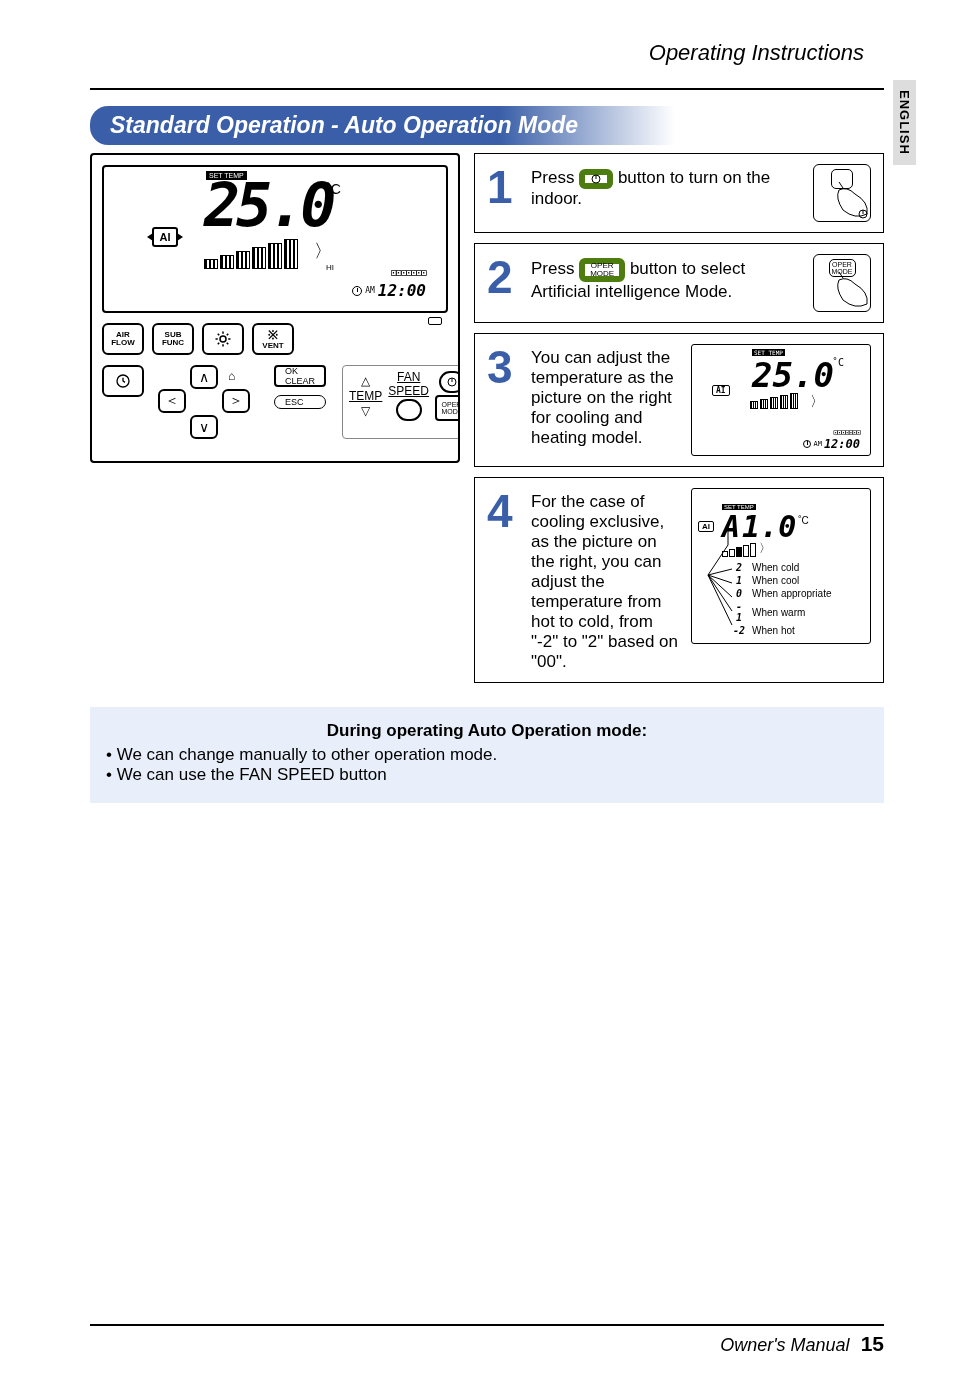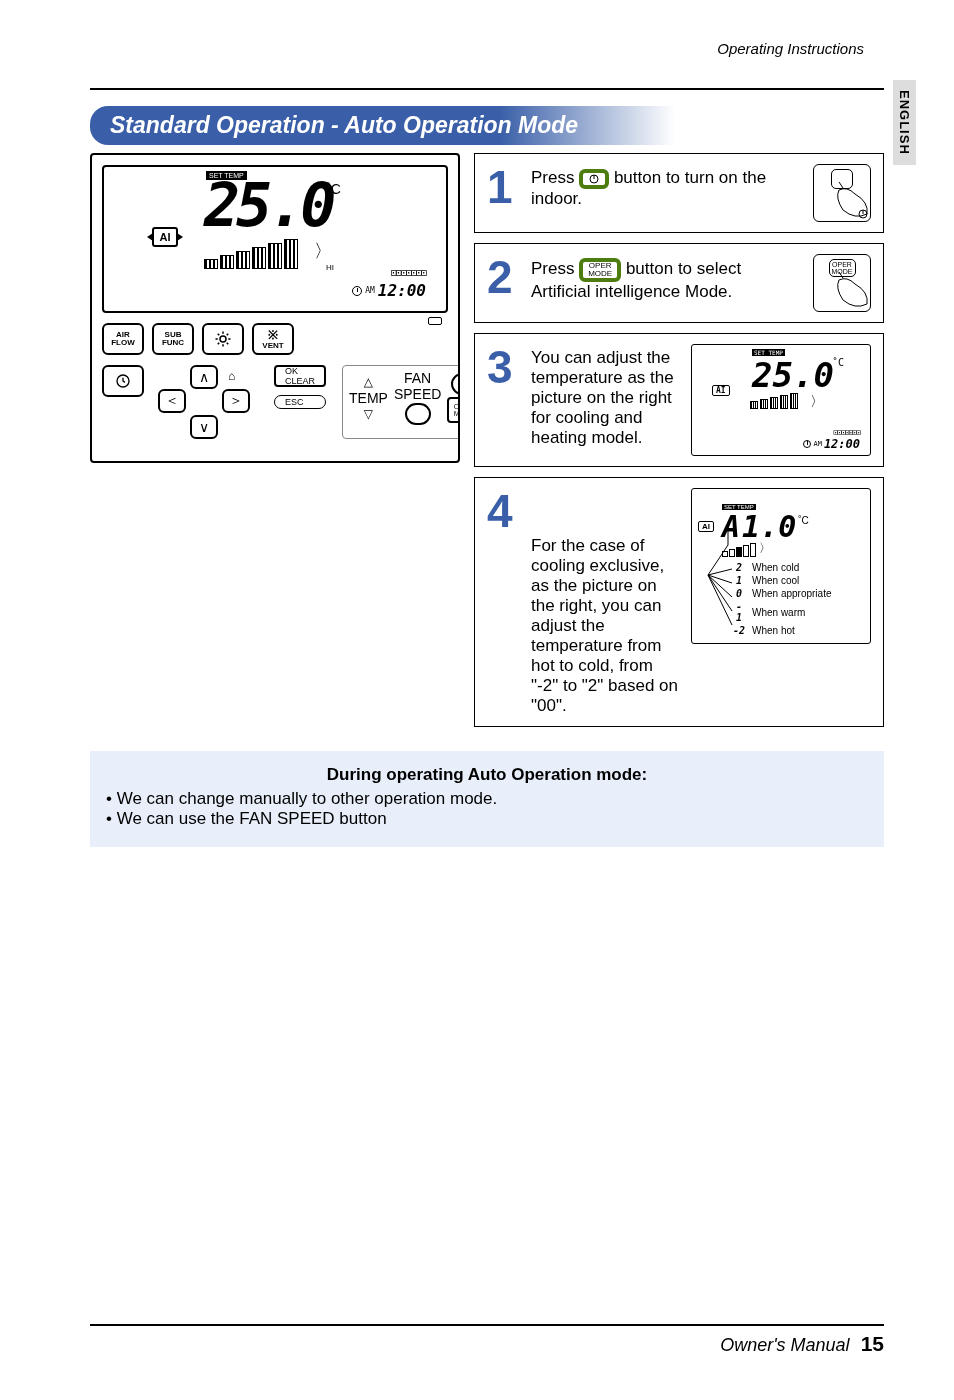--- a/index.html
+++ b/index.html
@@ -14,21 +14,21 @@
   .page {
     padding: 60px 70px 40px 90px;
     position: relative;
     height: 100%;
   }
   .header-right {
     position: absolute;
     right: 90px;
     top: 40px;
     font-style: italic;
-    font-size: 15px;
+    font-size: 22px;
   }
   .vtab {
     position: absolute;
     right: 38px;
     top: 80px;
     background: #ddd;
     padding: 10px 4px;
     font-weight: bold;
     font-size: 13px;
     writing-mode: vertical-rl;
@@ -150,21 +150,21 @@
   .dpad .up{ left:36px; top:0;}
   .dpad .dn{ left:36px; bottom:0;}
   .dpad .lt{ left:4px; top:24px;}
   .dpad .rt{ left:68px; top:24px;}
   .dpad .home{ position:absolute; left:74px; top:4px; font-size:12px;}
   .right-group {
     border:1px solid #888; border-radius:4px; padding:4px 6px;
     display:flex; flex-direction:column; gap:3px; align-items:center;
     margin-left:auto;
   }
-  .right-group .lbl { font-size:14px; }
+  .right-group .lbl { font-size:12px;text-decoration:underline; }
   .rg-btn { border:2px solid #000; border-radius:12px; width:26px;height:22px;
     display:flex;align-items:center;justify-content:center; font-size:11px;}
   .rect-btn { border:2px solid #000; border-radius:4px; width:52px; height:22px; font-size:9px; display:flex;align-items:center;justify-content:center;}
   .pill { border:1px solid #000; border-radius:10px; padding:1px 10px; font-size:9px;}
   .ir-led { position:absolute; top:162px; right:16px; width:14px; height:8px; border:1px solid #000; border-radius:2px;}
 
   
   .steps-col { flex: 1; display: flex; flex-direction: column; }
   .step-box {
     border: 1px solid #000;
@@ -179,21 +179,21 @@
   .step-num {
     font-size: 46px;
     font-weight: bold;
     color: #3a5fa8;
     line-height: 1;
     min-width: 32px;
   }
   .step-text { font-size: 17px; flex: 1; padding-top: 4px; }
   .inline-btn {
     display: inline-flex;
-    border: 4px solid #4d7c0f;
+    border: 6px solid #4d7c0f;
     border-radius: 6px;
     padding: 2px 5px;
     font-size: 11px;
     vertical-align: middle;
     text-align: center;
     line-height: 1;
     align-items: center;
     justify-content: center;
     min-width: 24px;
     height: 20px;
@@ -418,21 +418,21 @@
           <div style="position:absolute;right:10px;bottom:4px;display:flex;align-items:center;gap:2px;">
             <span class="clock-circ" style="width:8px;height:8px;"></span>
             <span style="font-size:7px;">AM</span>
             <span style="font-style:italic;font-weight:bold;font-size:12px;">12:00</span>
           </div>
         </div>
       </div>
 
       <div class="step-box">
         <div class="step-num">4</div>
-        <div class="step-text" style="max-width:170px;margin-top:44px;">For the case of cooling exclusive, as the picture on the right, you can adjust the temperature from hot to cold, from "-2" to "2" based on "00".</div>
+        <div class="step-text" style="max-width:170px;">For the case of cooling exclusive, as the picture on the right, you can adjust the temperature from hot to cold, from "-2" to "2" based on "00".</div>
         <div class="callout-box">
           <div class="callout-top">
             <div style="border:1.5px solid #000;border-radius:2px;font-size:8px;font-weight:bold;padding:0 3px;align-self:center;margin-right:4px;">AI</div>
             <div>
               <div style="background:#000;color:#fff;font-size:6px;padding:0 2px;display:inline-block;">SET TEMP</div>
               <div style="display:flex;align-items:flex-start;gap:2px;">
                 <span class="callout-digits">A</span>
                 <span class="callout-digits">1.0</span>
                 <span style="font-size:10px;margin-top:2px;">˚C</span>
               </div>

